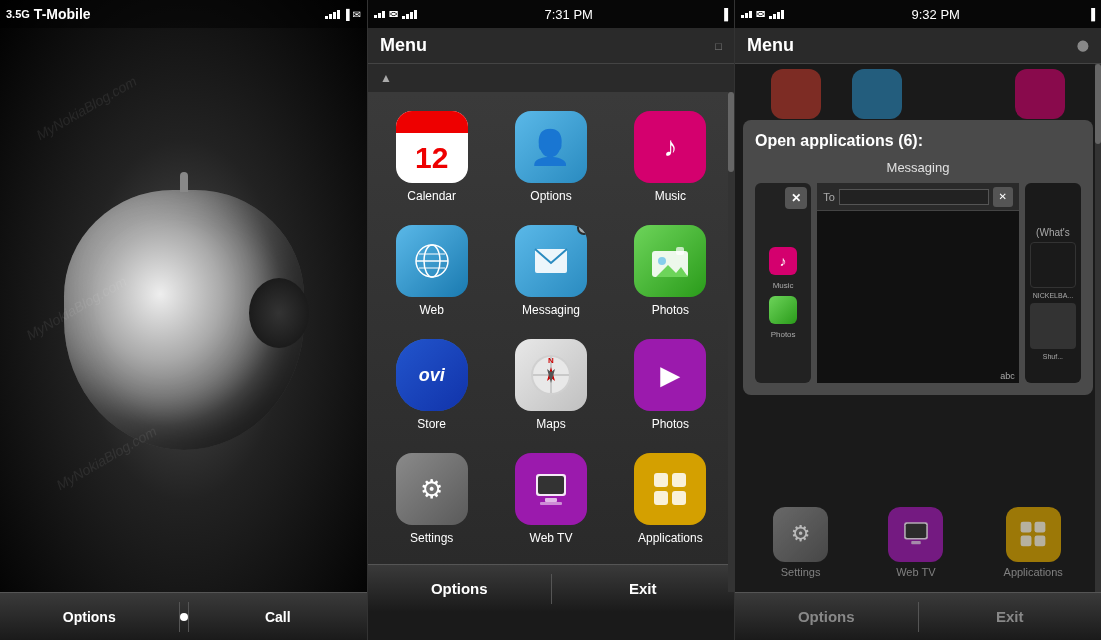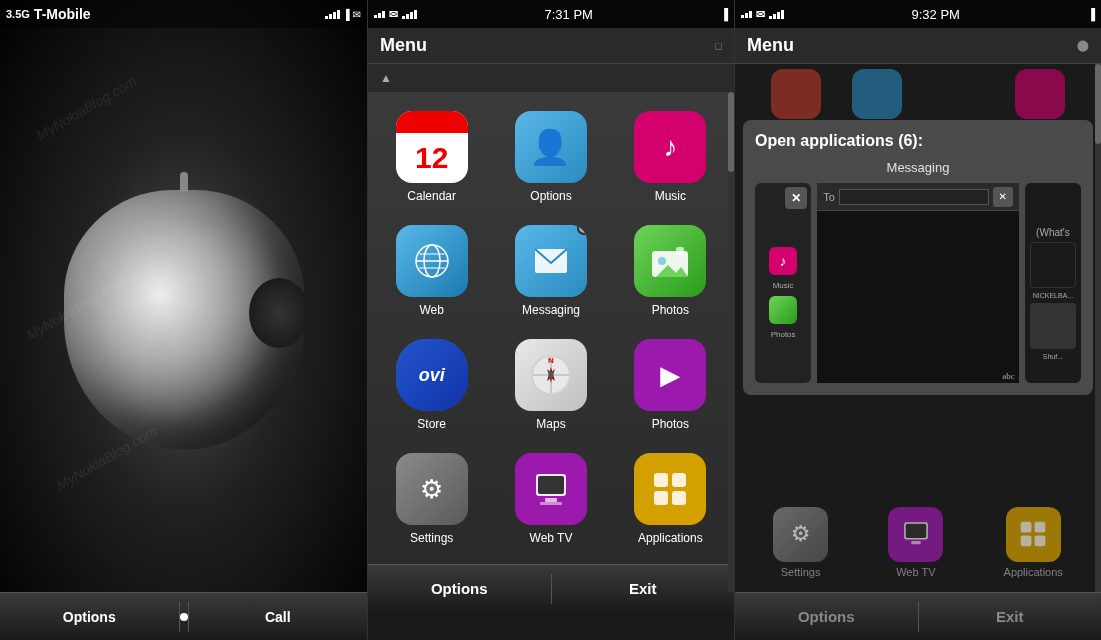--- a/index.html
+++ b/index.html
@@ -340,21 +340,20 @@
       color: #fff;
       font-size: 11px;
       flex: 1;
       padding: 2px 4px;
       outline: none;
     }
     .messaging-body {
       flex: 1;
       background: #111;
       position: relative;
-      font-family: Liberation Serif, serif;
     }
     .abc-badge {
       position: absolute;
       bottom: 2px;
       right: 4px;
       color: #aaa;
       font-size: 9px;
     }
 
     

